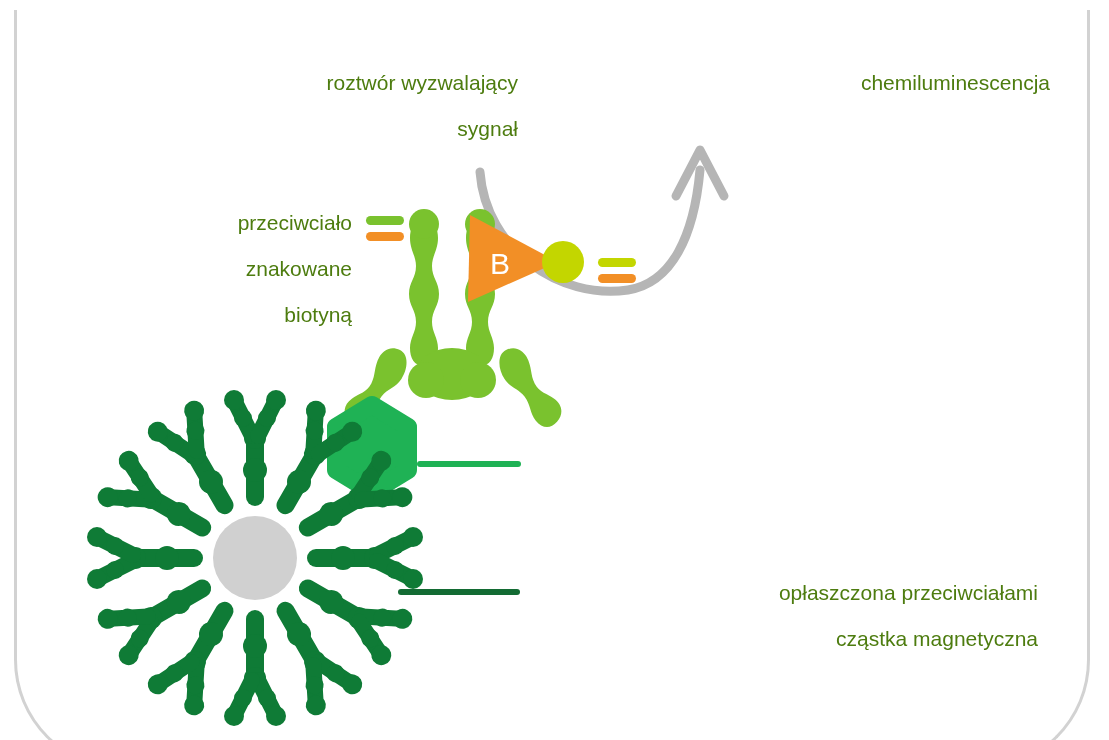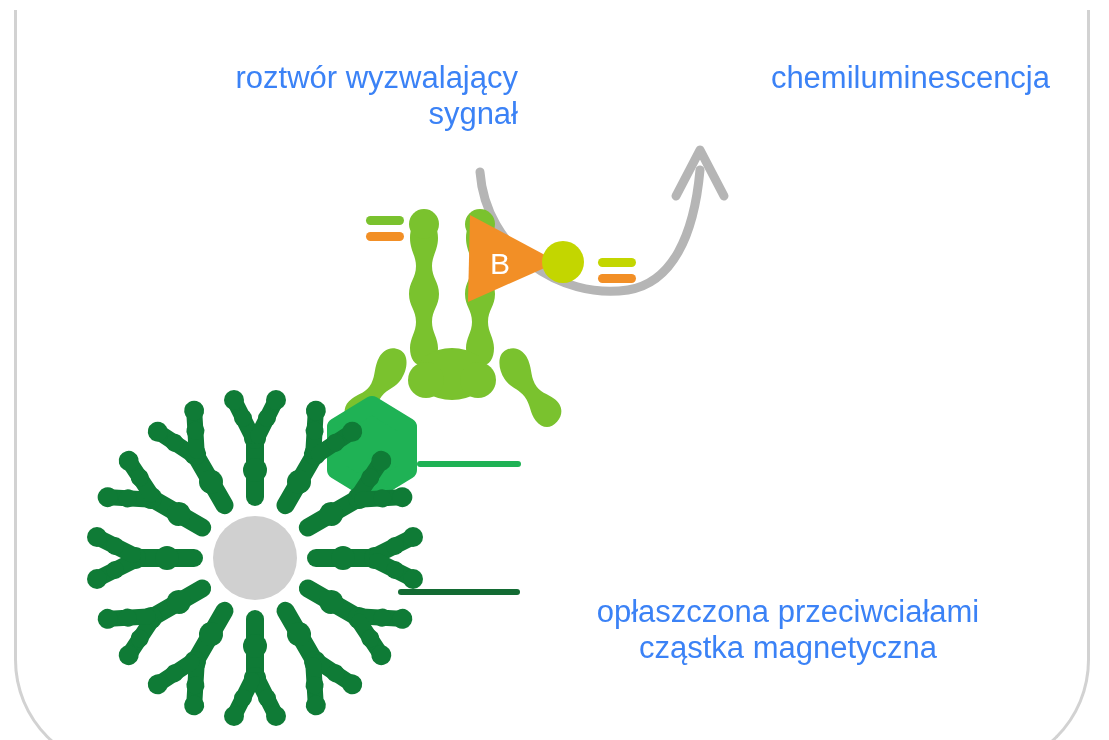--- a/index.html
+++ b/index.html
@@ -28,32 +28,32 @@
     height: 760px;
     border: 3px solid #d2d2d2;
     border-top: none;
     border-radius: 0 0 110px 110px;
     box-sizing: border-box;
     pointer-events: none;
   }
   
   .label {
     position: absolute;
-    color: #3b82f6;
-    font-size: 31px;
-    line-height: 36px;
+    color: #4d7c0f;
+    font-size: 21px;
+    line-height: 46px;
     white-space: pre-line;
     letter-spacing: 0px;
   }
   #lbl-trigger      { left: 118px;  top: 60px;  width: 400px; text-align: right; }
   #lbl-chemi        { left: 650px;  top: 60px;  width: 400px; text-align: right; }
   #lbl-biotin       { left: 100px;  top: 200px; width: 252px; text-align: right; }
   #lbl-conjugate    { left: 652px;  top: 243px; width: 420px; text-align: left; }
   #lbl-antigen      { left: 538px;  top: 446px; width: 480px; text-align: left; }
-  #lbl-particle     { left: 538px;  top: 570px; width: 500px; text-align: center; margin-top: 24px; }
+  #lbl-particle     { left: 538px;  top: 570px; width: 500px; text-align: right; }
 
   
   .dash-marker { position: absolute; width: 38px; }
   .dash-marker .bar { height: 9px; border-radius: 5px; }
   .dash-marker .bar + .bar { margin-top: 7px; }
   #marker-biotin  { left: 366px; top: 216px; }
   #marker-conj    { left: 598px; top: 258px; }
 
   
   .leader { position: absolute; height: 6px; border-radius: 3px; }
@@ -357,19 +357,22 @@
   </div>
 
   <div class="leader" id="leader-antigen" style="background:#1fb255"></div>
   <div class="leader" id="leader-particle" style="background:#136b33"></div>
 
   <div class="label" id="lbl-trigger">roztwór wyzwalający
 sygnał</div>
 
   <div class="label" id="lbl-chemi">chemiluminescencja</div>
 
+  <div class="label" id="lbl-biotin">przeciwciało
+znakowane
+biotyną</div>
 
 
 
   <div class="label" id="lbl-particle">opłaszczona przeciwciałami
 cząstka magnetyczna</div>
 
 </div>
 
 </body></html>

